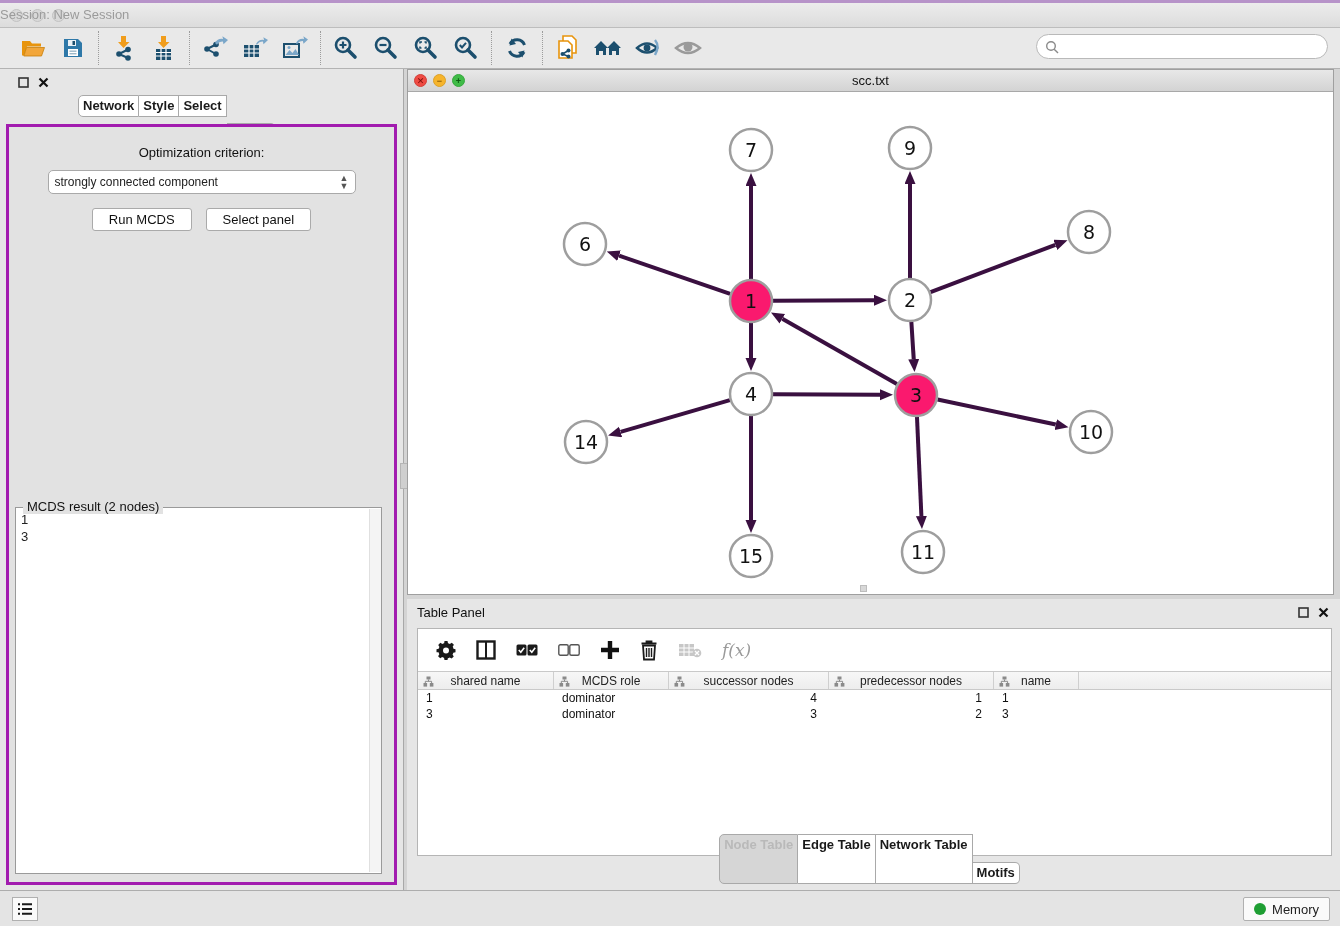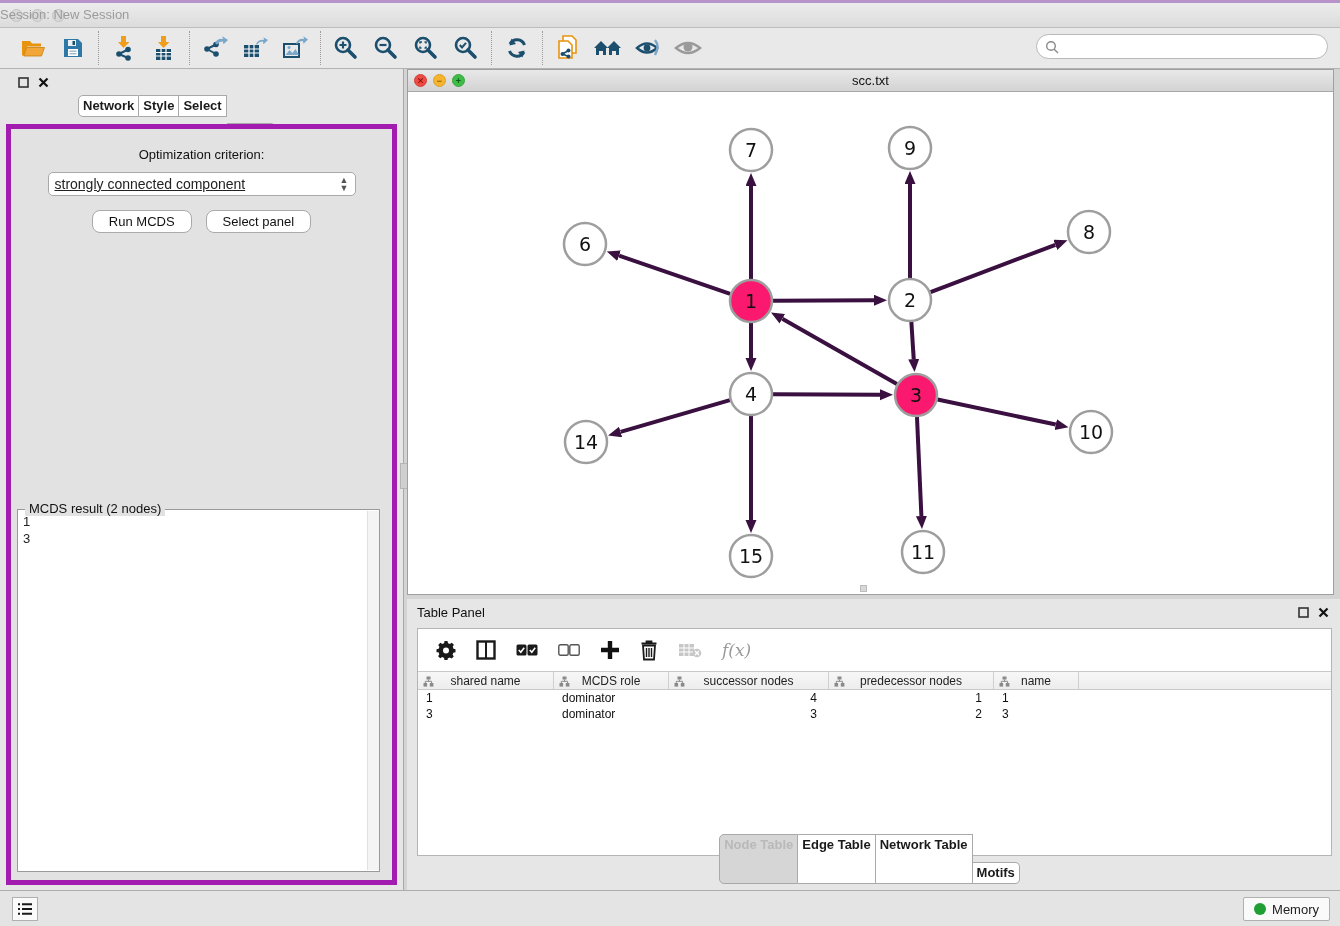--- a/index.html
+++ b/index.html
@@ -31,28 +31,28 @@
   .panel-head { height:26px; display:flex; align-items:center; padding:0 10px; }
   .panel-head .pt { flex:1; font-size:13px; color:#111; }
   .mini-ic { width:13px; height:13px; margin-left:7px; cursor:pointer; display:flex; align-items:center; justify-content:center; }
   .cp-tabs { display:flex; justify-content:flex-start; padding-left:78px; height:22px; }
   .tab { border:1px solid #a9a9a9; border-left:none; background:#fff; padding:2px 4px;
     font-size:13px; font-weight:700; color:#1a1a1a; cursor:pointer; line-height:16px; }
   .tab:first-child { border-left:1px solid #a9a9a9; border-radius:5px 0 0 5px; }
   .tab:last-child { border-radius:0 5px 5px 0;margin-top:28px; }
   .tab.sel { background:#d6d6d6; color:#b9b9b9; }
   .cp-body { position:absolute; left:6px; right:6px; top:55px; bottom:5px;
-    background:#e2e2e2; border:5px solid #a21caf; }
+    background:#e2e2e2; border:3px solid #a21caf; }
   .opt-label { text-align:center; margin-top:18px; font-size:13px; color:#111; }
   .dropdown { margin:10px auto 0; width:308px; height:24px; background:#fff; border:1px solid #a9a9a9;
     border-radius:5px; display:flex; align-items:center; padding:0 6px; cursor:pointer; }
-  .dropdown .dv { flex:1; font-size:14px;text-decoration:underline; }
+  .dropdown .dv { flex:1; font-size:12px; }
   .stepper { color:#555; font-size:9px; line-height:8px; text-align:center; }
   .btnrow { display:flex; justify-content:center; gap:14px; margin-top:14px; }
-  .pushbtn { background:#fff; border:1px solid #aaa; border-radius:8px; padding:3px 16px;
+  .pushbtn { background:#fff; border:1px solid #aaa; border-radius:3px; padding:3px 16px;
     font-size:13px; color:#111; cursor:pointer; }
   .result-box { position:absolute; left:6px; right:12px; bottom:8px; top:372px; }
   .fieldset-border { position:absolute; inset:8px 0 0 0; border:1px solid #9a9a9a; background:#fff; }
   .legend { position:absolute; top:0; left:8px; background:#e2e2e2; padding:0 4px; font-size:13px; color:#111; z-index:2; }
   .result-text { position:absolute; inset:10px 14px 2px 2px; background:#fff; font-size:13px;
     line-height:17px; padding:2px 4px; white-space:pre; overflow:hidden; }
   .vscroll { position:absolute; top:10px; bottom:2px; right:1px; width:12px; background:#f4f4f4; border-left:1px solid #e0e0e0; }
   .vdivider { position:absolute; left:403px; top:66px; bottom:36px; width:4px; background:#d4d4d4; border-left:1px solid #a8a8a8; }
   .divider-grip { position:absolute; left:-4px; top:394px; width:8px; height:26px; background:#cfcfcf; border:1px solid #b5b5b5; }
   

